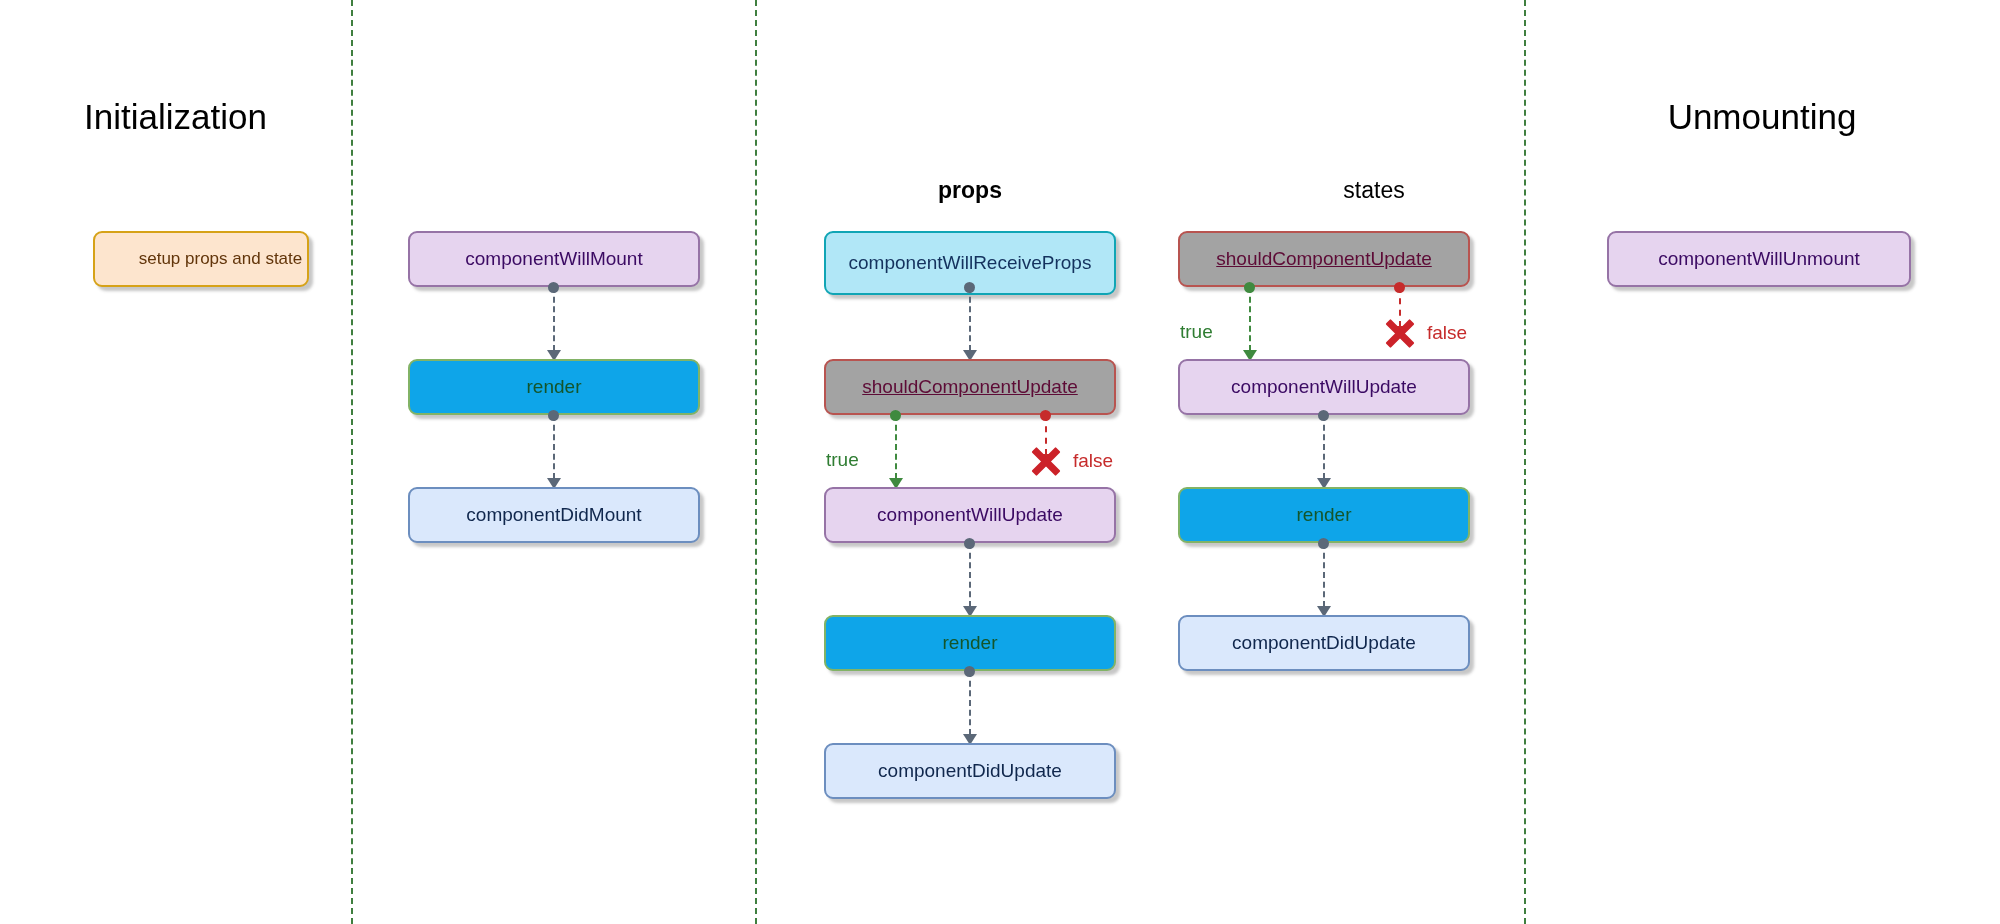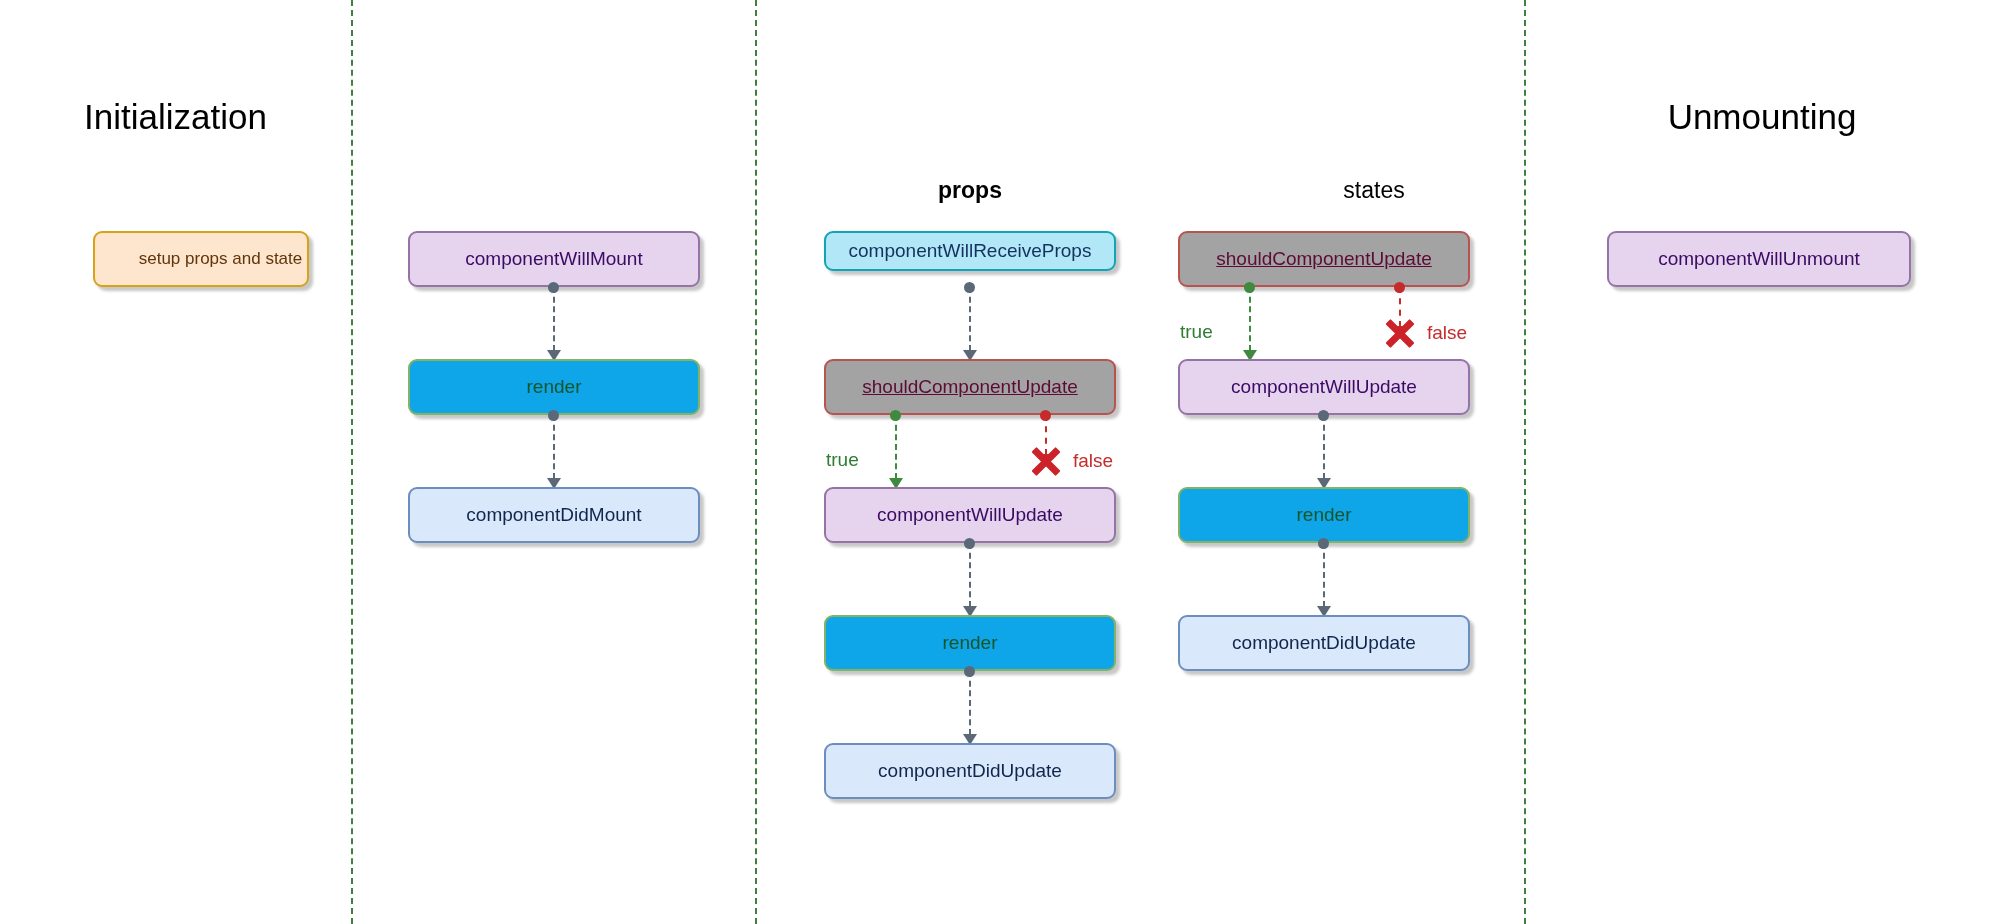--- a/index.html
+++ b/index.html
@@ -184,21 +184,21 @@
   <div class="node green" style="left:408px; top:359px; width:292px; height:56px;">render</div>
 
   <div class="edge gray" style="left:554px; top:415px; height:64px;">
     <div class="dot"></div>
     <div class="line"></div>
     <div class="head"></div>
   </div>
 
   <div class="node blue" style="left:408px; top:487px; width:292px; height:56px;">componentDidMount</div>
 
-  <div class="node cyan" style="left:824px; top:231px; width:292px; height:40px;">componentWillReceiveProps</div>
+  <div class="node cyan" style="left:824px; top:231px; width:292px; height:64px;">componentWillReceiveProps</div>
 
   <div class="edge gray" style="left:970px; top:287px; height:64px;">
     <div class="dot"></div>
     <div class="line"></div>
     <div class="head"></div>
   </div>
 
   <div class="node red" style="left:824px; top:359px; width:292px; height:56px;">shouldComponentUpdate</div>
 
   <div class="edge green" style="left:896px; top:415px; height:64px;">

